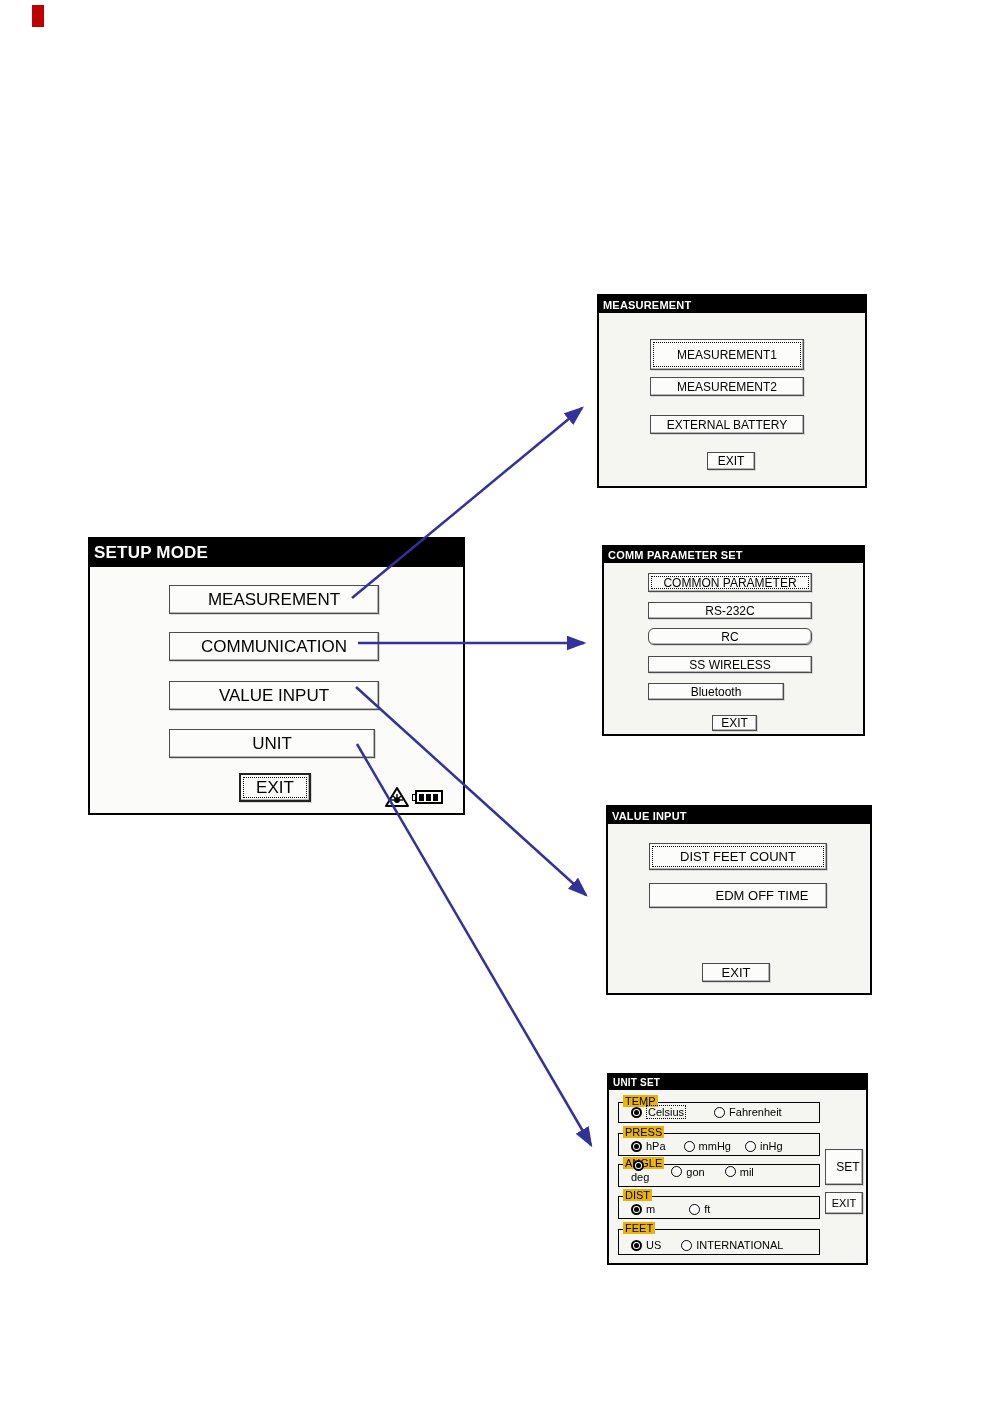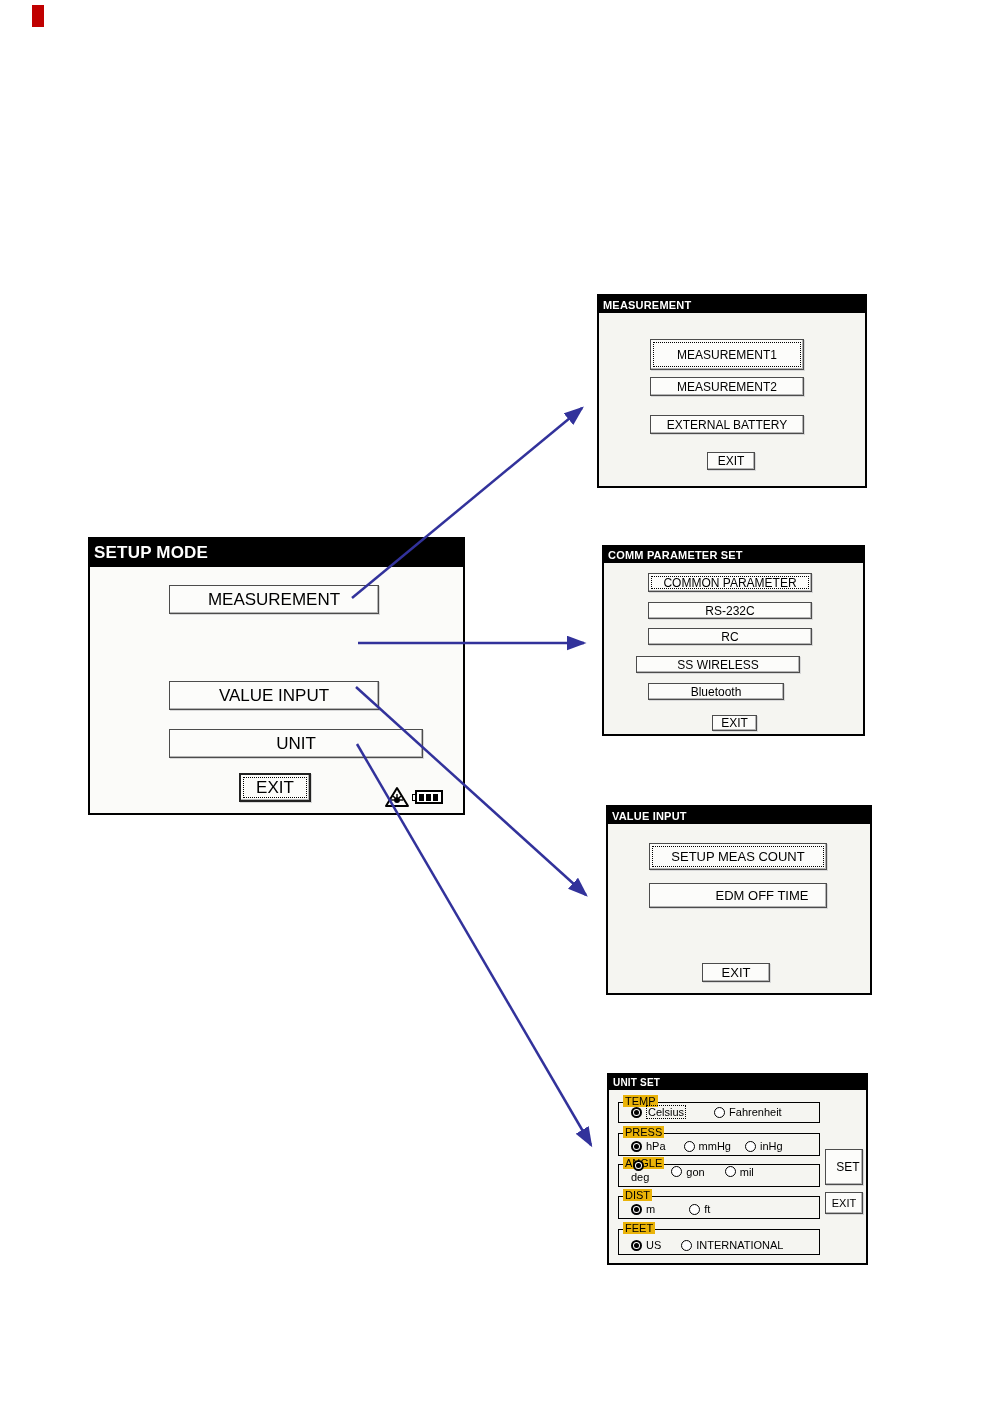--- a/index.html
+++ b/index.html
@@ -72,24 +72,27 @@
 <div class="abs corner-mark"></div>
 
 <div class="abs window" style="left:88px; top:537px; width:377px; height:278px; background:#fbfbf9;">
   <div class="titlebar" style="height:28px; font-size:17px;">
     <span>SETUP MODE</span>
   </div>
 
   <div class="abs btn setup-font" style="left:79px; top:46px; width:210px; height:29px;">
     <span>MEASUREMENT</span>
   </div>
+  <div class="abs btn setup-font" style="left:79px; top:93px; width:210px; height:29px;">
+    <span>COMMUNICATION</span>
+  </div>
   <div class="abs btn setup-font" style="left:79px; top:142px; width:210px; height:29px;">
     <span>VALUE INPUT</span>
   </div>
-  <div class="abs btn setup-font" style="left:79px; top:190px; width:254px; height:29px;">
+  <div class="abs btn setup-font" style="left:79px; top:190px; width:206px; height:29px;">
     <span>UNIT</span>
   </div>
 
   <div class="abs btn setup-font exit-main" style="left:149px; top:234px; width:72px; height:29px;">
     <span class="focus-inner"></span>
     <span>EXIT</span>
   </div>
 
   <div class="abs" style="left:294px; top:247px; width:26px; height:23px;">
     <svg width="26" height="23" viewBox="0 0 26 23">
@@ -137,41 +140,41 @@
   <div class="titlebar" style="height:16px; font-size:11px;">
     <span>COMM PARAMETER SET</span>
   </div>
   <div class="abs btn sub-font" style="left:44px; top:26px; width:164px; height:19px;">
     <span class="focus-inner"></span>
     <span>COMMON PARAMETER</span>
   </div>
   <div class="abs btn sub-font" style="left:44px; top:55px; width:164px; height:17px;">
     <span>RS-232C</span>
   </div>
-  <div class="abs btn sub-font" style="left:44px; top:81px; width:164px; height:17px;">
+  <div class="abs btn sub-font" style="left:44px; top:81px; width:164px; height:17px;border-radius:6px;">
     <span>RC</span>
   </div>
-  <div class="abs btn sub-font" style="left:32px; top:109px; width:164px; height:17px;align-items:flex-end;">
+  <div class="abs btn sub-font" style="left:44px; top:109px; width:164px; height:17px;align-items:flex-end;">
     <span>SS WIRELESS</span>
   </div>
   <div class="abs btn sub-font" style="left:44px; top:136px; width:136px; height:17px;">
     <span>Bluetooth</span>
   </div>
   <div class="abs btn sub-font" style="left:108px; top:168px; width:45px; height:16px;">
     <span>EXIT</span>
   </div>
 </div>
 
 <div class="abs window" style="left:606px; top:805px; width:266px; height:190px;">
   <div class="titlebar" style="height:17px; font-size:11px;">
     <span>VALUE INPUT</span>
   </div>
   <div class="abs btn" style="left:41px; top:36px; width:178px; height:27px; font-size:13px;">
     <span class="focus-inner"></span>
-    <span>SETUP MEAS COUNT</span>
+    <span>DIST FEET COUNT</span>
   </div>
   <div class="abs btn" style="left:41px; top:76px; width:178px; height:25px; font-size:13px;padding-left:48px;">
     <span>EDM OFF TIME</span>
   </div>
   <div class="abs btn" style="left:94px; top:156px; width:68px; height:19px; font-size:13px;">
     <span>EXIT</span>
   </div>
 </div>
 
 <div class="abs window" style="left:607px; top:1073px; width:261px; height:192px;">

